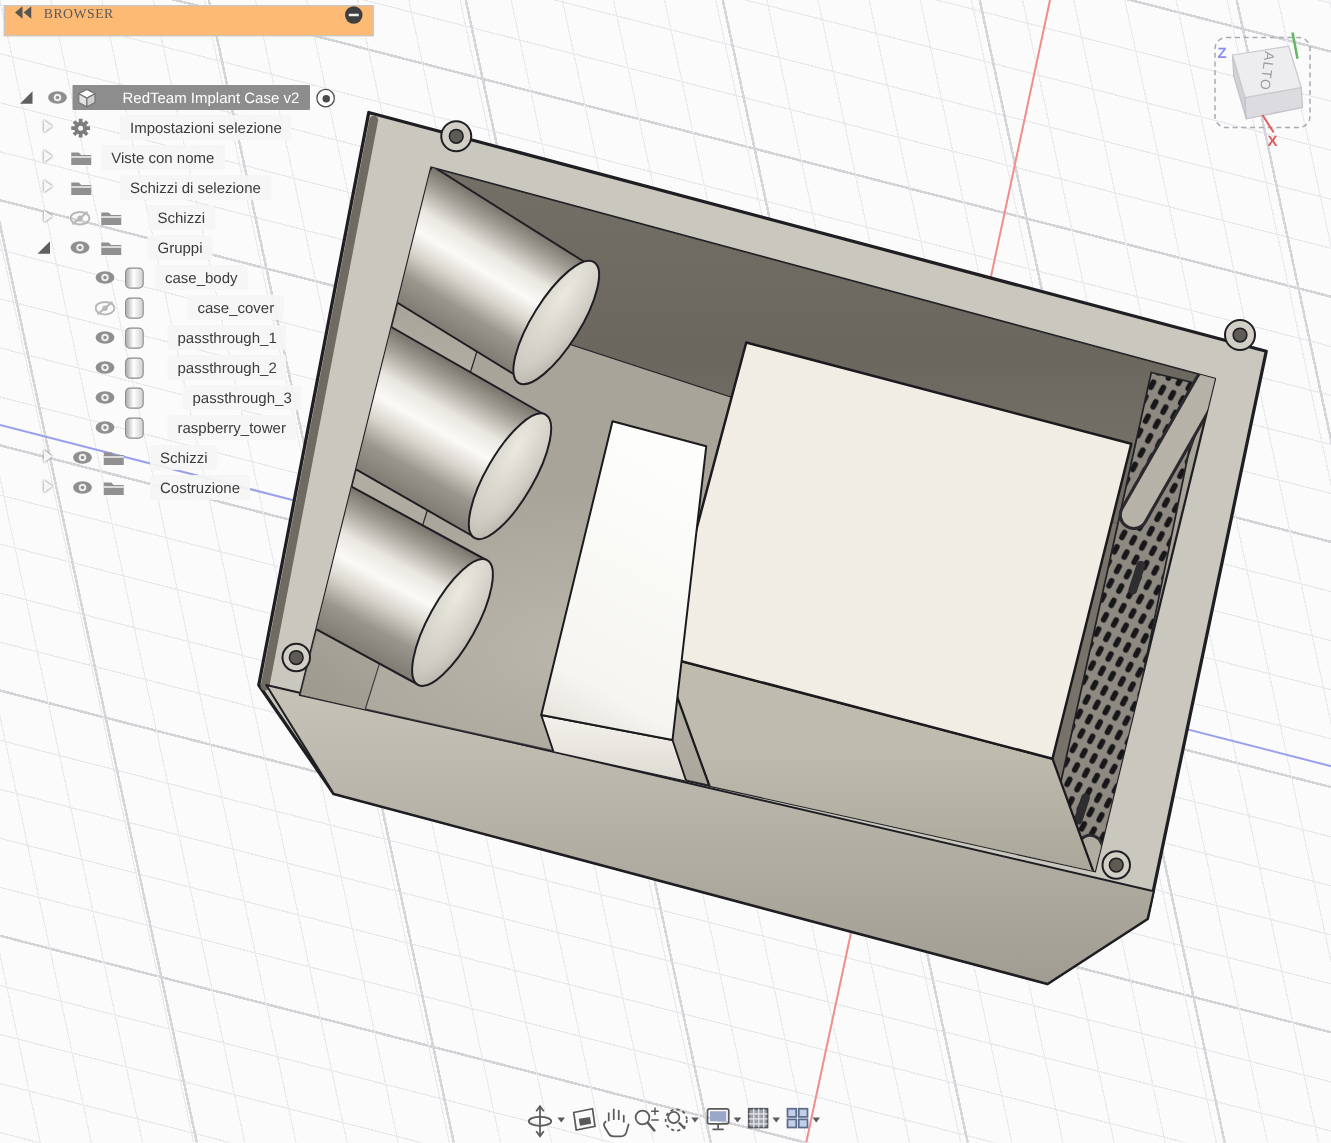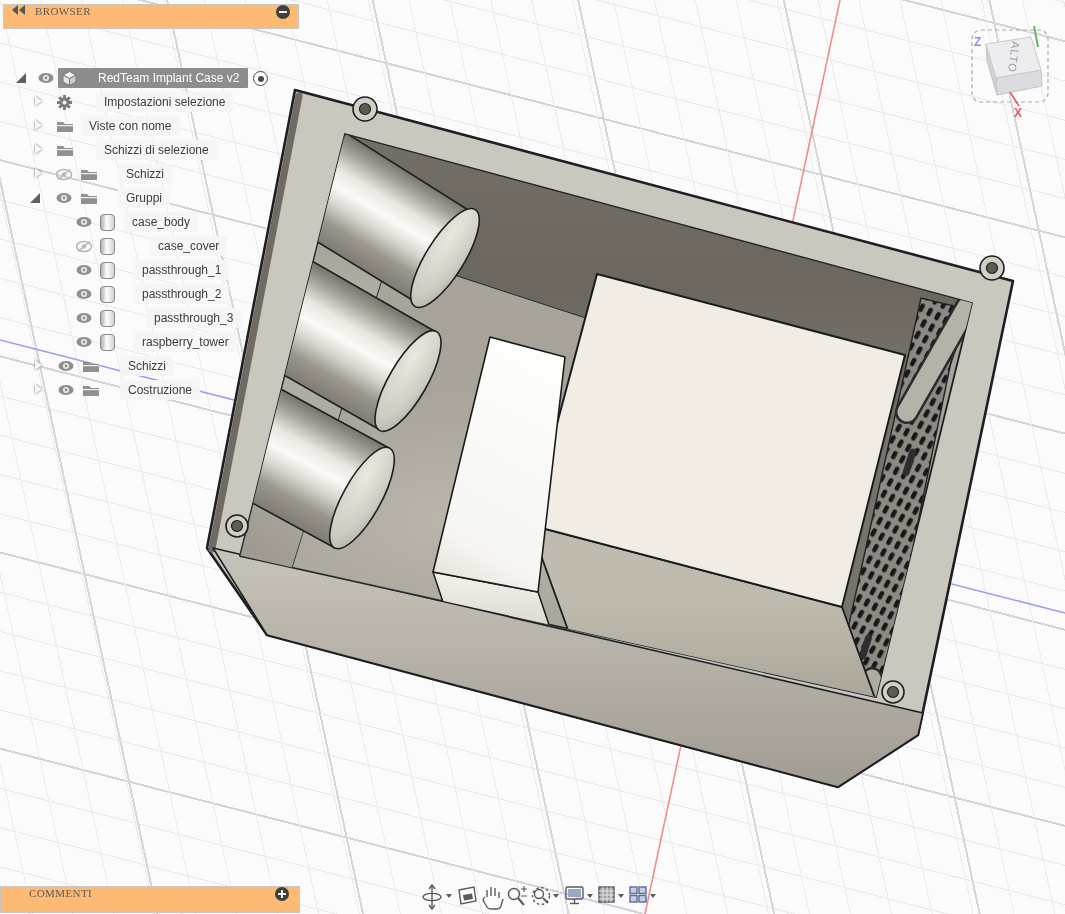--- a/index.html
+++ b/index.html
@@ -437,20 +437,14 @@
           <circle cx="8" cy="6" r="1.4" fill="#8f8f8f"></circle>
       </svg>
       <svg style="left:82px;top:4px" width="18" height="14">
         <path d="M1,3 h6 l2,2 h8 v8 h-16 z" fill="#909090"></path>
           <rect x="1" y="6" width="16" height="1.2" fill="#f2f2f2"></rect>
       </svg>
       <span class="pill" style="left:108px">Costruzione</span>
     </div>
   </div>
 
-  <div id="comments-bar" class="panel-bar">
-    <span style="width:18px"></span>
-    <span class="bar-title">COMMENTI</span>
-    <span class="bar-spacer"></span>
-    <span class="circle-btn plus"></span>
-  </div>
 
 </div>
 
 </body></html>

